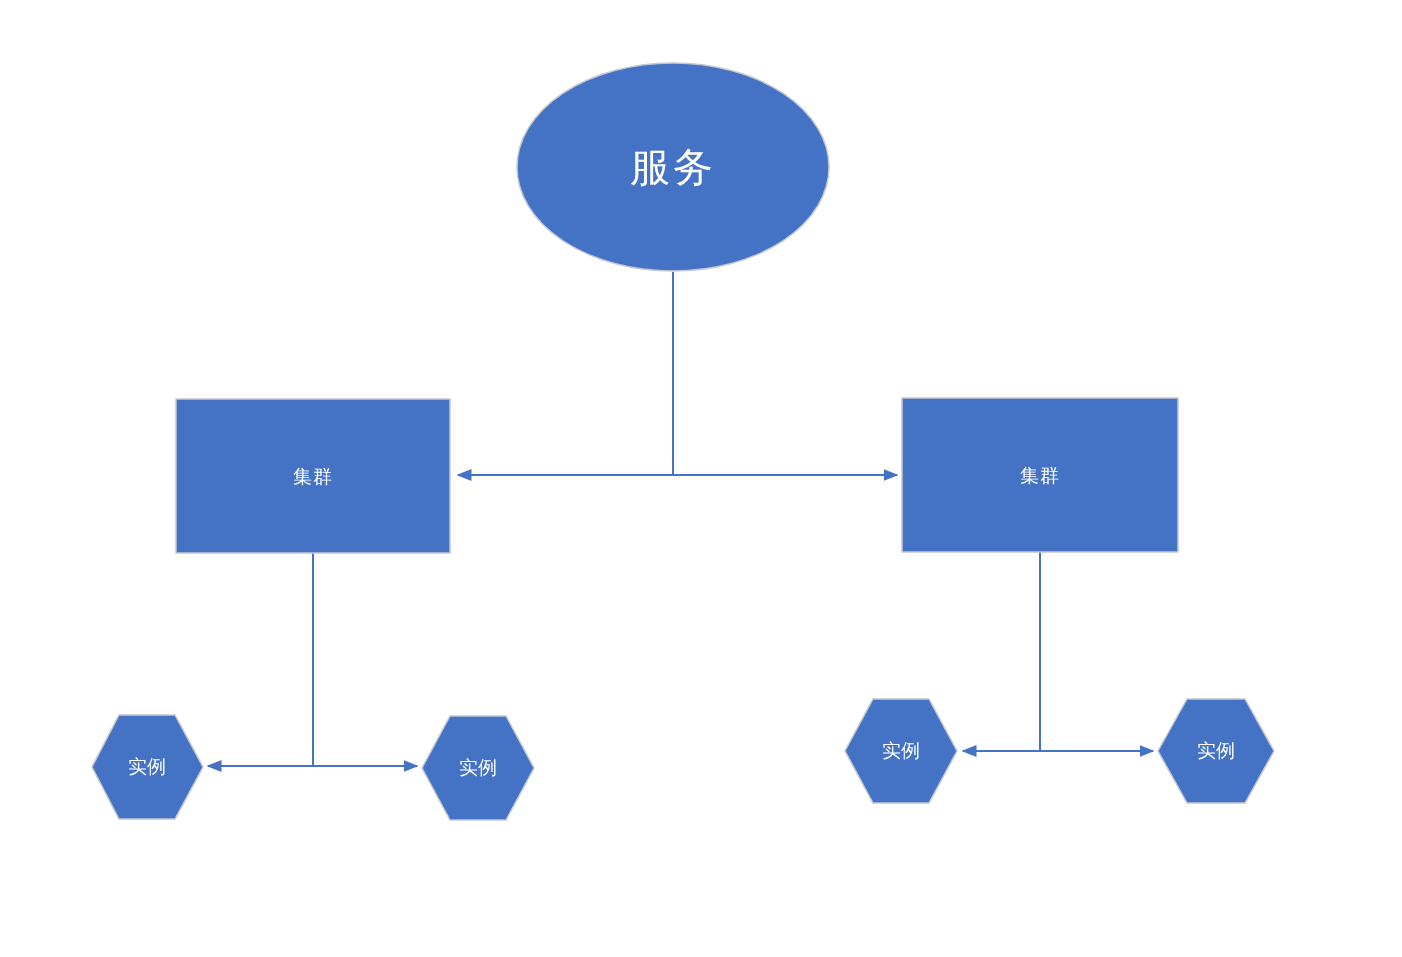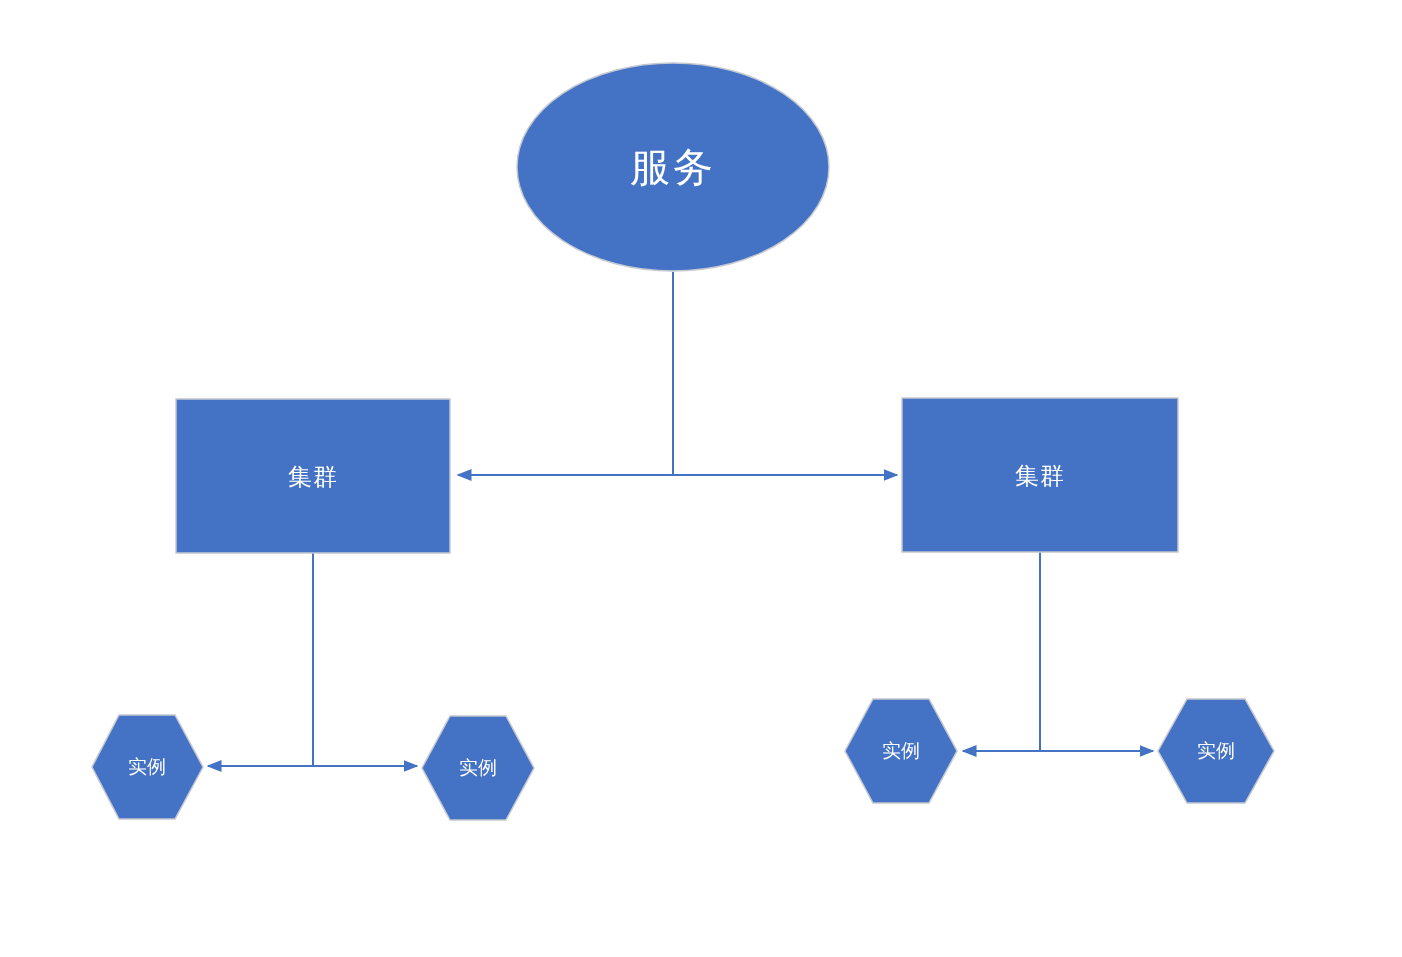--- a/index.html
+++ b/index.html
@@ -38,21 +38,21 @@
     transform: translate(-50%, -50%);
     color: var(--label-text, #FFFFFF);
     white-space: nowrap;
     user-select: none;
   }
   .label-service {
     font-size: 40px;
     letter-spacing: 3px;
   }
   .label-cluster {
-    font-size: 24px;
+    font-size: 19px;
     letter-spacing: 1px;
   }
   .label-instance {
     font-size: 19px;
   }
 </style>
 </head>
 <body>
 
 <div class="canvas">

